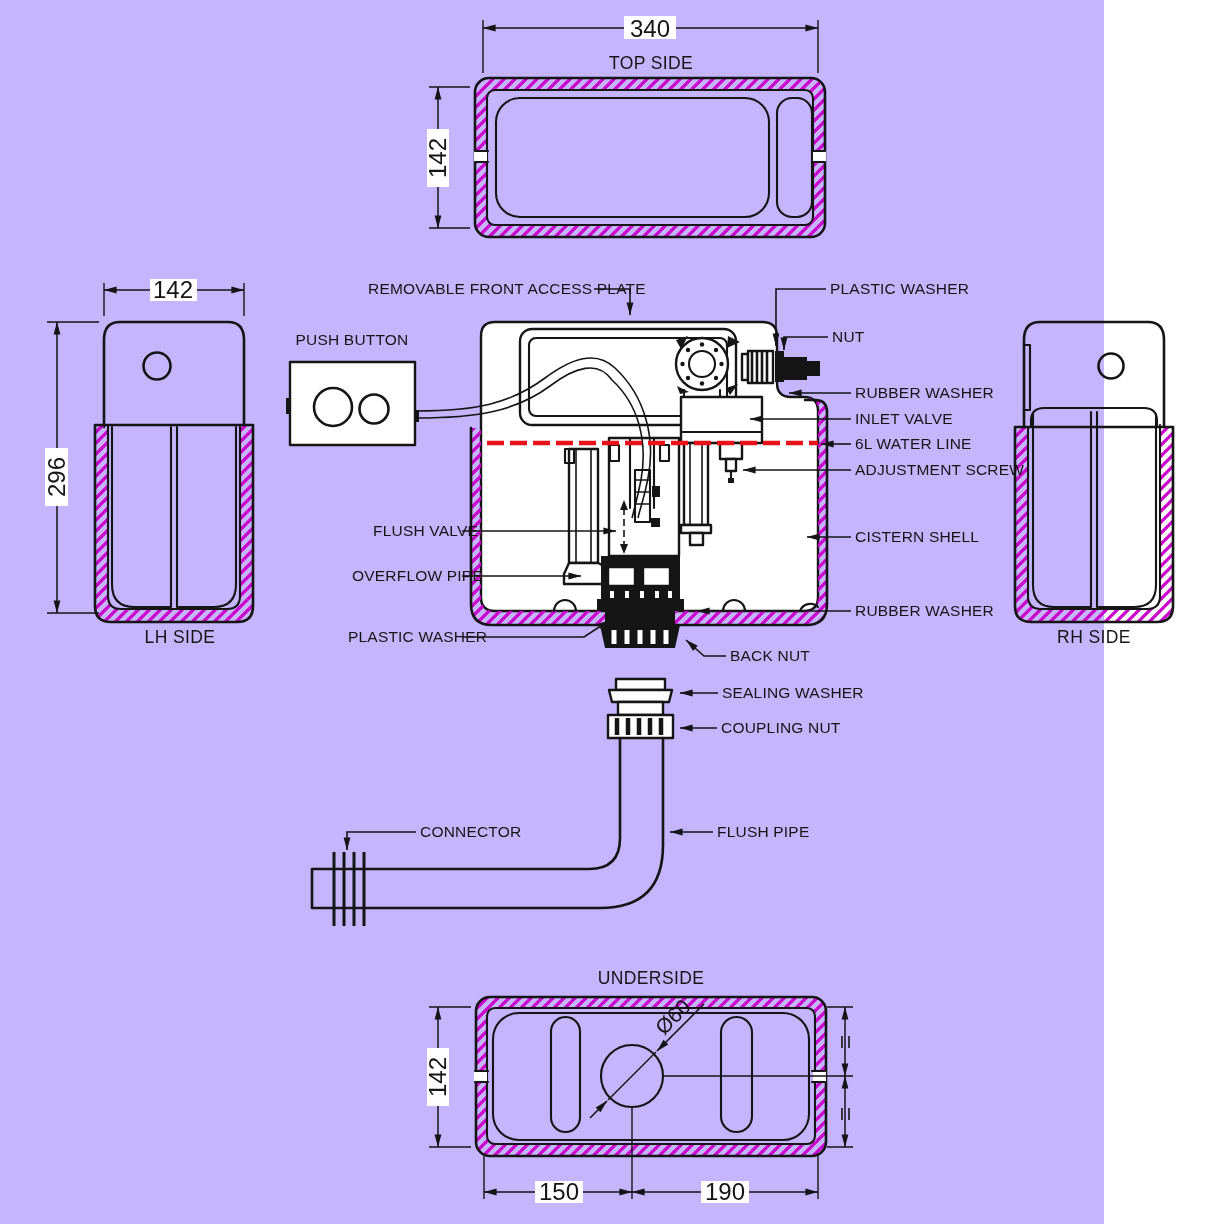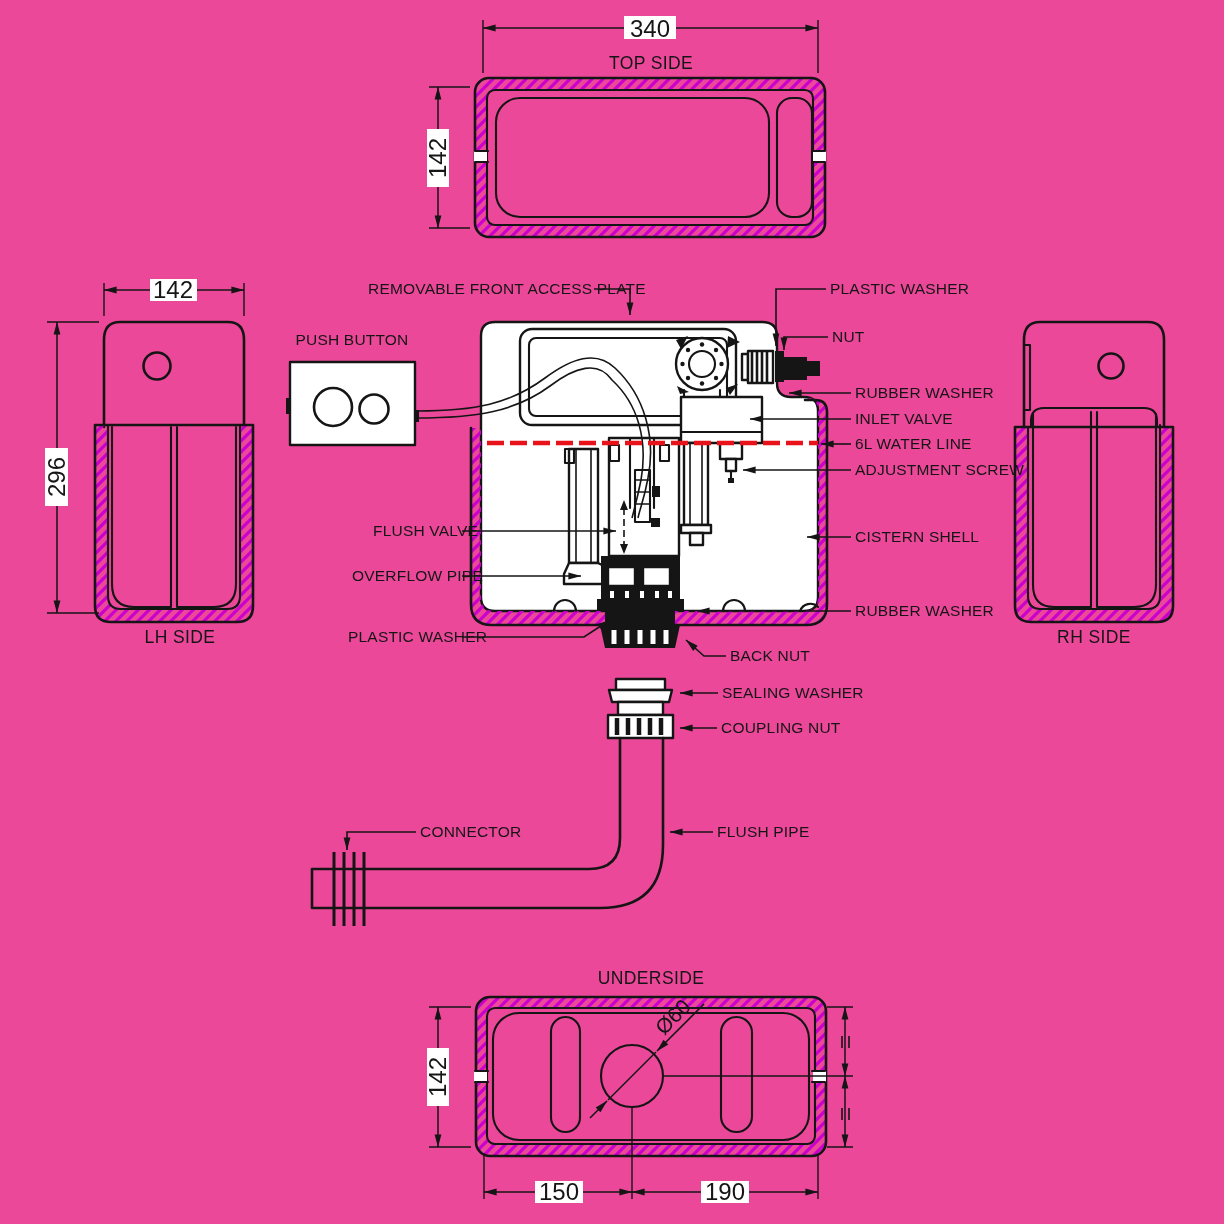--- a/index.html
+++ b/index.html
@@ -1,16 +1,16 @@
 <!DOCTYPE html>
 <html><head>
 <meta charset="utf-8">
 <style>
   html,body{margin:0;padding:0;background:#ffffff;}
-  .stage{width:1224px;height:1224px;position:relative;background:#ec4899;font-family:"Liberation Sans",sans-serif;}
+  .stage{width:1104px;height:1224px;position:relative;background:#c4b5fd;font-family:"Liberation Sans",sans-serif;}
   svg{display:block;}
   .s1{stroke:#151515;fill:none;stroke-width:2.6;stroke-linecap:round;stroke-linejoin:round;}
   .s2{stroke:#151515;fill:none;stroke-width:2.1;stroke-linecap:round;stroke-linejoin:round;}
   .s3{stroke:#151515;fill:none;stroke-width:1.6;}
   .sw{fill:#ffffff;stroke:#151515;stroke-width:2.4;stroke-linejoin:round;}
   .blk{fill:#151515;stroke:none;}
   .wbg{fill:#ffffff;stroke:none;}
   .ld{stroke:#151515;stroke-width:1.6;fill:none;marker-end:url(#arr);}
   .dim{stroke:#151515;stroke-width:1.5;fill:none;marker-start:url(#arr);marker-end:url(#arr);}
   .ext{stroke:#151515;stroke-width:1.4;fill:none;}

